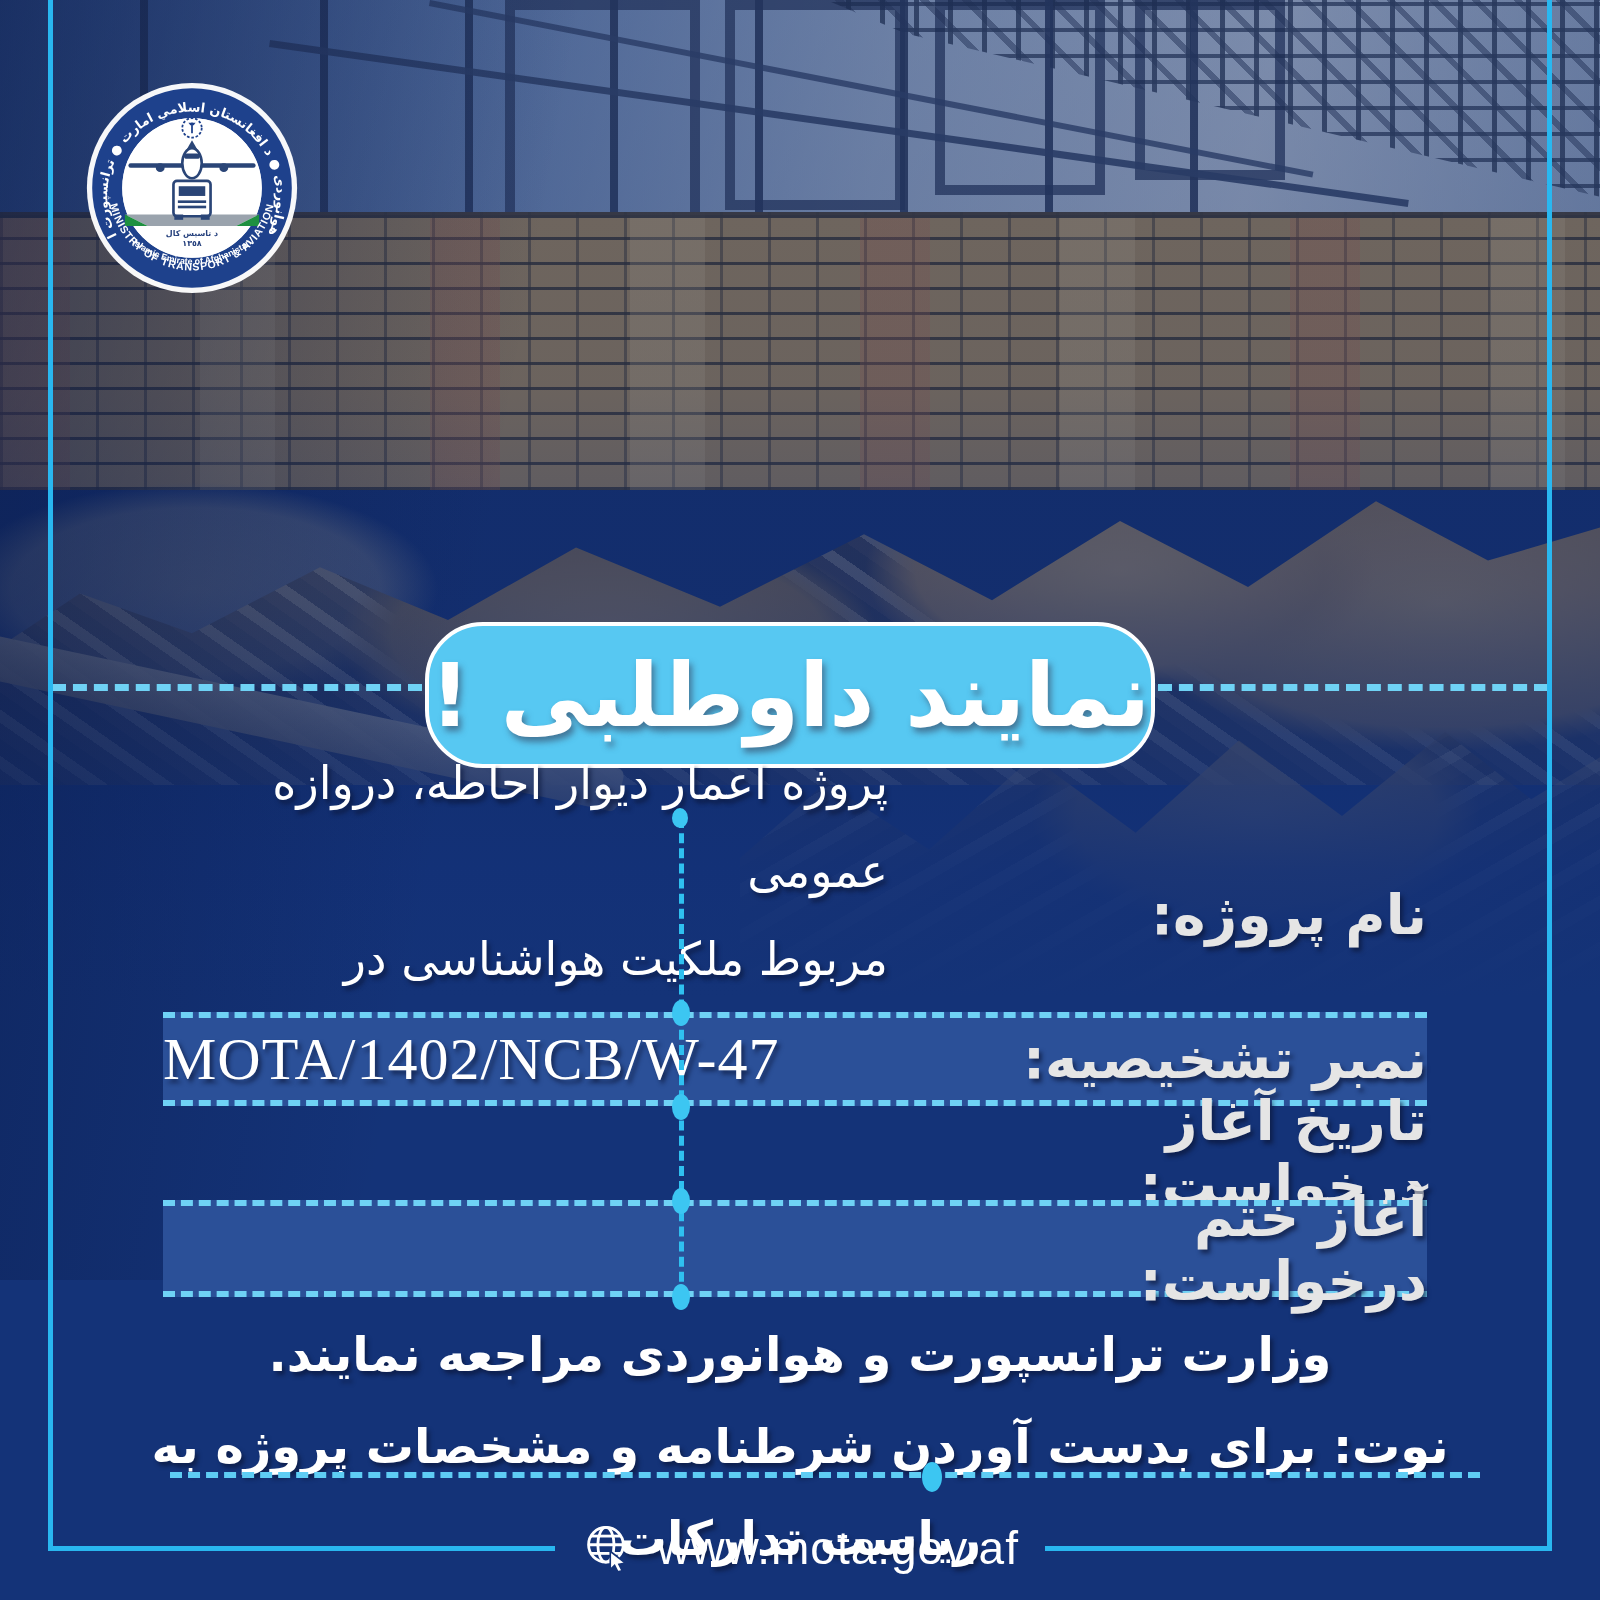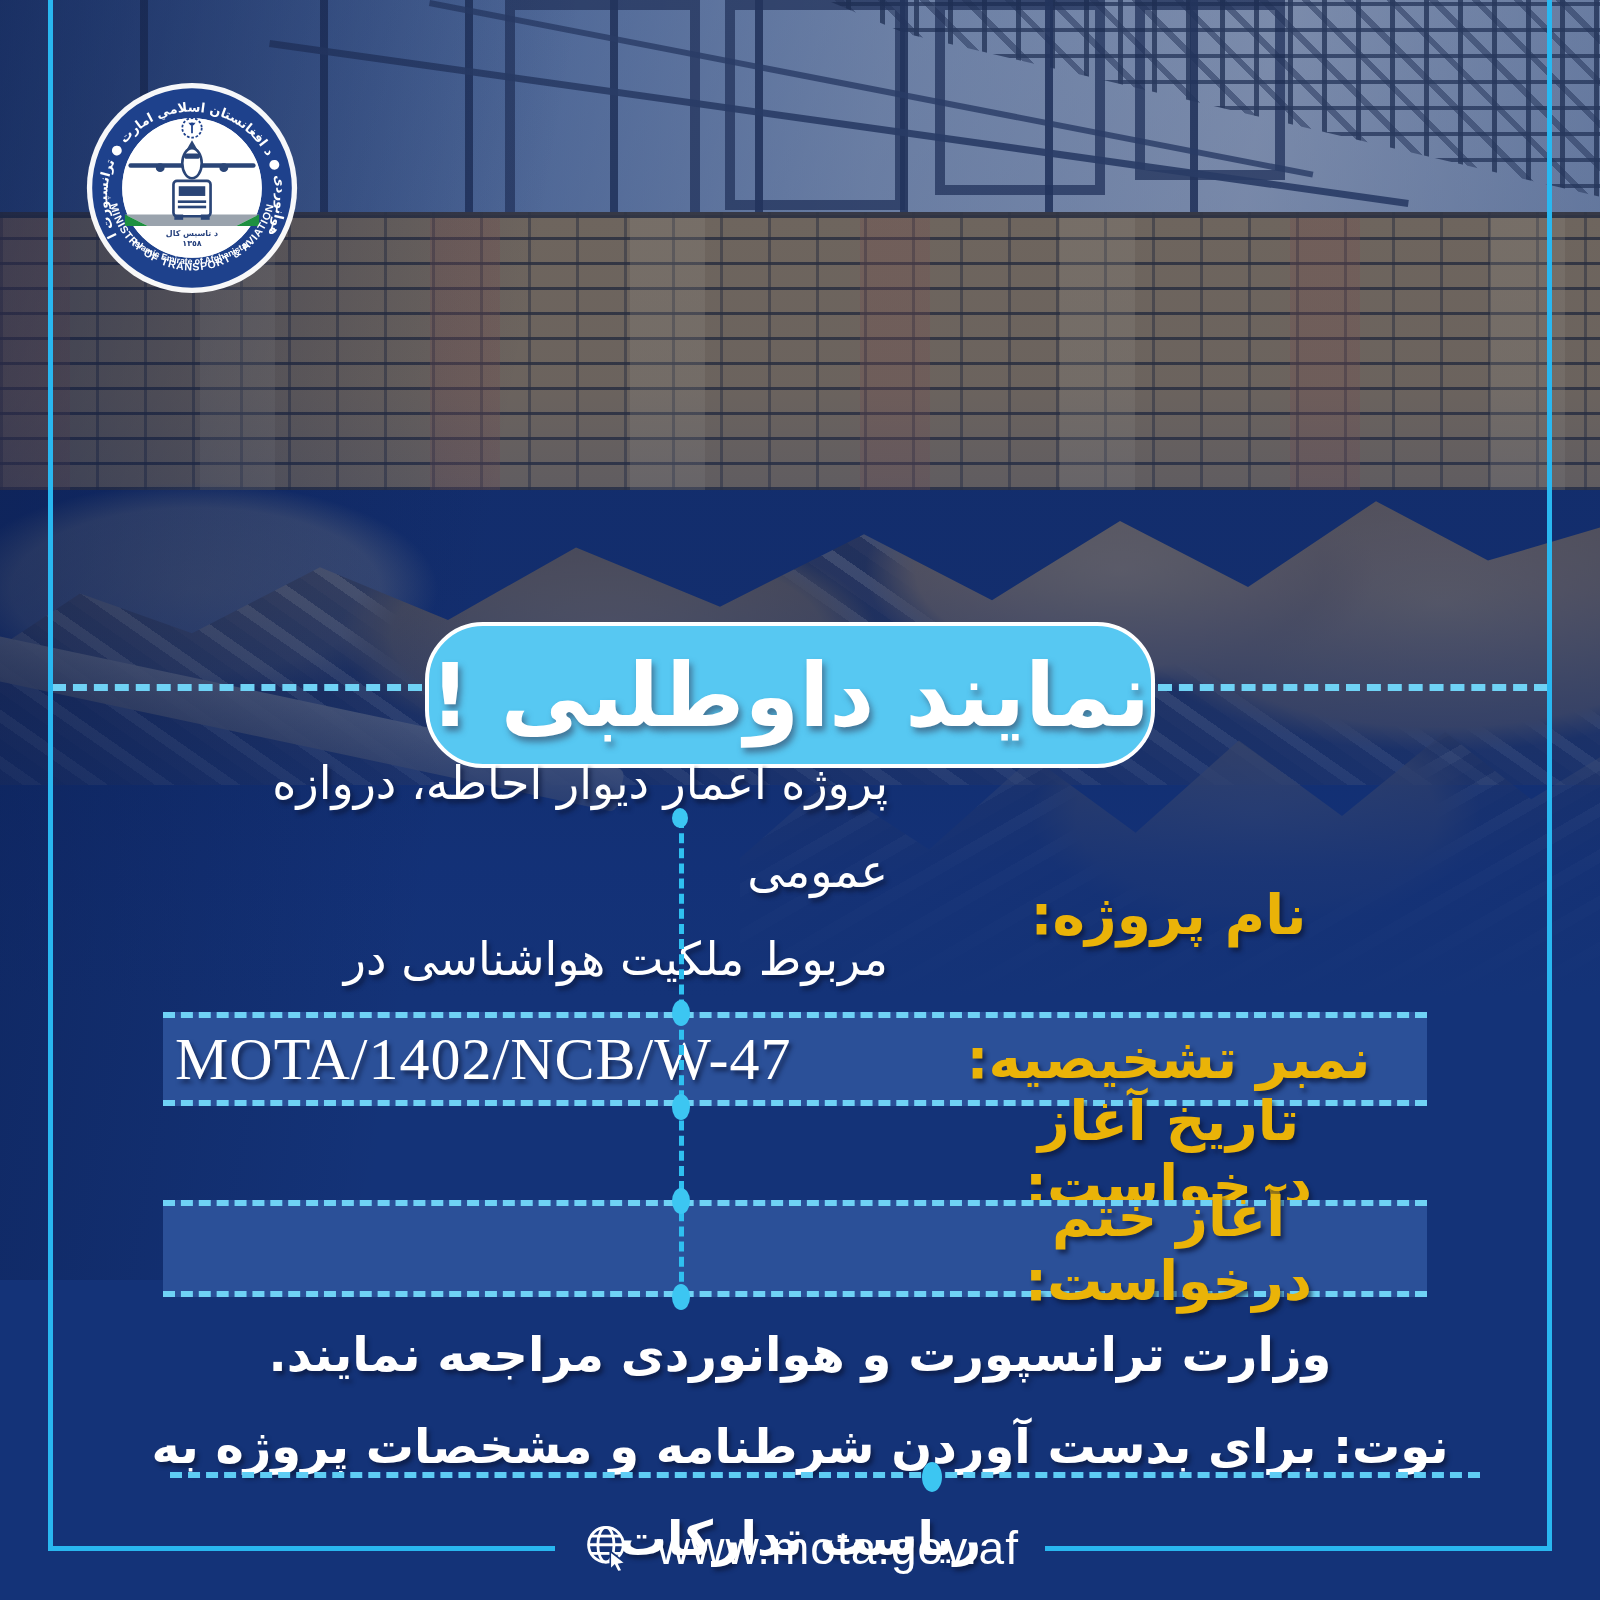--- a/index.html
+++ b/index.html
@@ -70,28 +70,28 @@
     background:#57c8f2;border:4px solid #ffffff;border-radius:58px;box-sizing:border-box;
     display:flex;align-items:center;justify-content:center;}
   .badge-text{color:#ffffff;font-size:88px;font-weight:bold;direction:rtl;
     text-shadow:3px 5px 6px rgba(55,75,105,.65);}
   .dash-line{position:absolute;top:684px;height:0;border-top:7px dashed #6fd2f5;z-index:5;}
   .dash-left{left:52px;width:370px;}
   .dash-right{left:1158px;width:390px;}
   
   .table{position:absolute;left:163px;top:818px;width:1264px;z-index:7;direction:rtl;}
   .row{position:relative;display:flex;box-sizing:border-box;align-items:center;}
-  .row .label{width:517px;box-sizing:border-box;text-align:center;color:#eab308;font-weight:bold;
+  .row .label{width:517px;box-sizing:border-box;text-align:right;color:#e5e5e5;font-weight:bold;
     font-size:55px;text-shadow:3px 4px 4px rgba(10,22,55,.65);}
   .row .value{width:747px;box-sizing:border-box;text-align:right;padding-left:14px;padding-right:22px;
     color:#fff;font-weight:normal;font-size:50px;text-shadow:3px 4px 4px rgba(10,22,55,.65);}
   .r1{height:194px;}
   .r1 .value{font-size:46px;line-height:88px;}
   .r2{height:94px;background:#2b5098;border-top:6px dashed #6fd2f5;border-bottom:6px dashed #6fd2f5;}
-  .r2 .value{font-family:"Liberation Serif",serif;font-size:60px;letter-spacing:1px;direction:ltr;text-align:left;padding-left:12px;padding-right:0;}
+  .r2 .value{font-family:"Liberation Serif",serif;font-size:60px;letter-spacing:1px;direction:ltr;text-align:left;padding-left:0;padding-right:0;}
   .r2 .value-inner{display:inline-block;direction:ltr;}
   .r3{height:94px;}
   .r4{height:97px;background:#2b5098;border-top:6px dashed #6fd2f5;border-bottom:6px dashed #6fd2f5;}
   .vsep{position:absolute;left:516px;top:0;height:479px;width:0;border-left:5px dashed #2fc0f0;}
   .dot{position:absolute;width:18px;height:26px;border-radius:50%;background:#3cc6f2;left:-12px;}
   .d0{top:-10px;height:20px;width:16px;} .d1{top:182px;} .d2{top:276px;} .d3{top:370px;} .d4{top:466px;}
   
   .note{position:absolute;left:100px;top:1308px;width:1400px;z-index:7;text-align:center;direction:rtl;
     color:#fff;font-weight:bold;font-size:48px;line-height:92px;text-shadow:3px 4px 4px rgba(10,22,55,.65);}
   .divider{position:absolute;left:170px;top:1472px;width:1310px;height:0;border-top:6px dashed #5ecdf4;z-index:7;}

